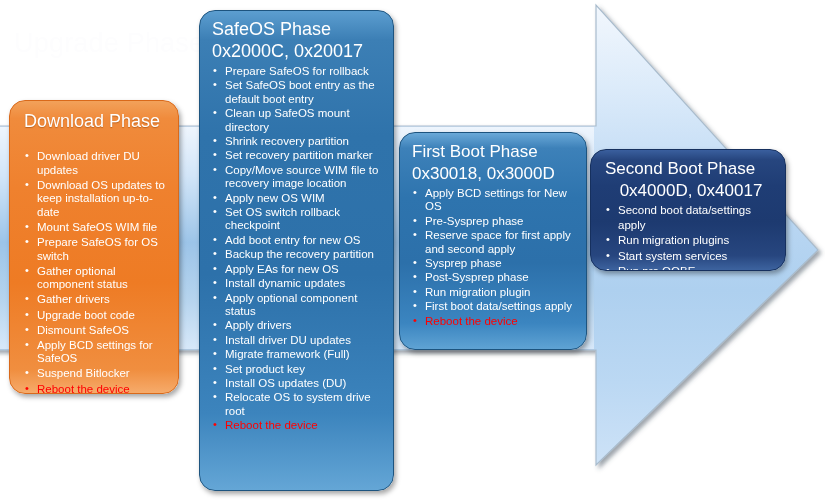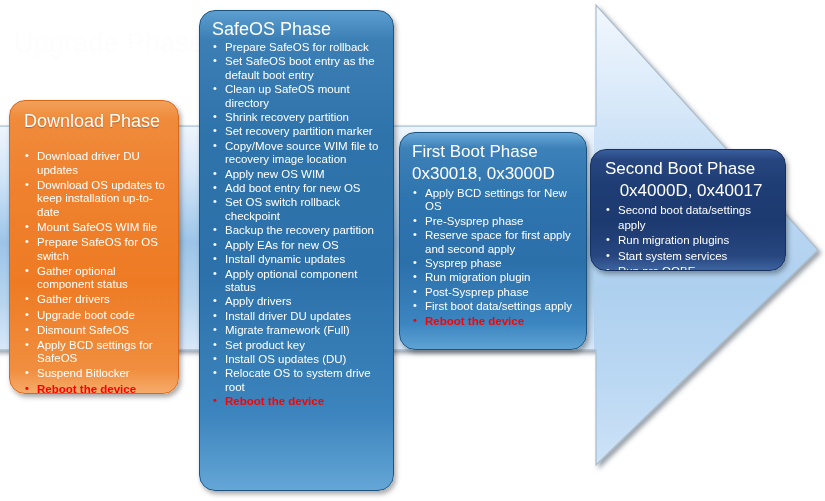--- a/index.html
+++ b/index.html
@@ -82,21 +82,21 @@
   ul.phase-list li::before {
     content: "\2022";
     position: absolute;
     left: 1px;
     top: -1px;
     font-size: 11px;
     color: #ffffff;
   }
   ul.phase-list li.reboot {
     color: #ff0000;
-    font-weight: bold;
+    font-weight: normal;
   }
   ul.phase-list li.reboot::before {
     color: #ff0000;
   }
 
   
   #box-downlevel {
     left: 9px;  top: 100px;  width: 170px; height: 294px;
     background: linear-gradient(to bottom,
        #f2a15a 0%, #f08b3c 6%, #ef812e 30%,
@@ -200,30 +200,31 @@
         <li>Apply BCD settings for SafeOS</li>
         <li>Suspend Bitlocker</li>
         <li class="reboot">Reboot the device</li>
       </ul>
     </div>
   </div>
 
   <div class="phase-box" id="box-safeos">
     <div class="phase-inner">
       <div class="phase-title">SafeOS Phase</div>
+      <div class="phase-code">0x2000C, 0x20017</div>
       <ul class="phase-list">
         <li>Prepare SafeOS for rollback</li>
         <li>Set SafeOS boot entry as the default boot entry</li>
         <li>Clean up SafeOS mount directory</li>
         <li>Shrink recovery partition</li>
         <li>Set recovery partition marker</li>
         <li>Copy/Move source WIM file to recovery image location</li>
         <li>Apply new OS WIM</li>
+        <li>Set OS switch rollback checkpoint</li>
         <li>Add boot entry for new OS</li>
-        <li>Set OS switch rollback checkpoint</li>
         <li>Backup the recovery partition</li>
         <li>Apply EAs for new OS</li>
         <li>Install dynamic updates</li>
         <li>Apply optional component status</li>
         <li>Apply drivers</li>
         <li>Install driver DU updates</li>
         <li>Migrate framework (Full)</li>
         <li>Set product key</li>
         <li>Install OS updates (DU)</li>
         <li>Relocate OS to system drive root</li>
@@ -234,22 +235,22 @@
 
   <div class="phase-box" id="box-firstboot">
     <div class="phase-inner">
       <div class="phase-title">First Boot Phase</div>
       <div class="phase-code">0x30018, 0x3000D</div>
       <ul class="phase-list">
         <li>Apply BCD settings for New OS</li>
         <li>Pre-Sysprep phase</li>
         <li>Reserve space for first apply and second apply</li>
         <li>Sysprep phase</li>
+        <li>Post-Sysprep phase</li>
         <li>Run migration plugin</li>
-        <li>Post-Sysprep phase</li>
         <li>First boot data/settings apply</li>
         <li class="reboot">Reboot the device</li>
       </ul>
     </div>
   </div>
 
   <div class="phase-box" id="box-secondboot">
     <div class="phase-inner">
       <div class="phase-title">Second Boot Phase</div>
       <div class="phase-code">0x4000D, 0x40017</div>

